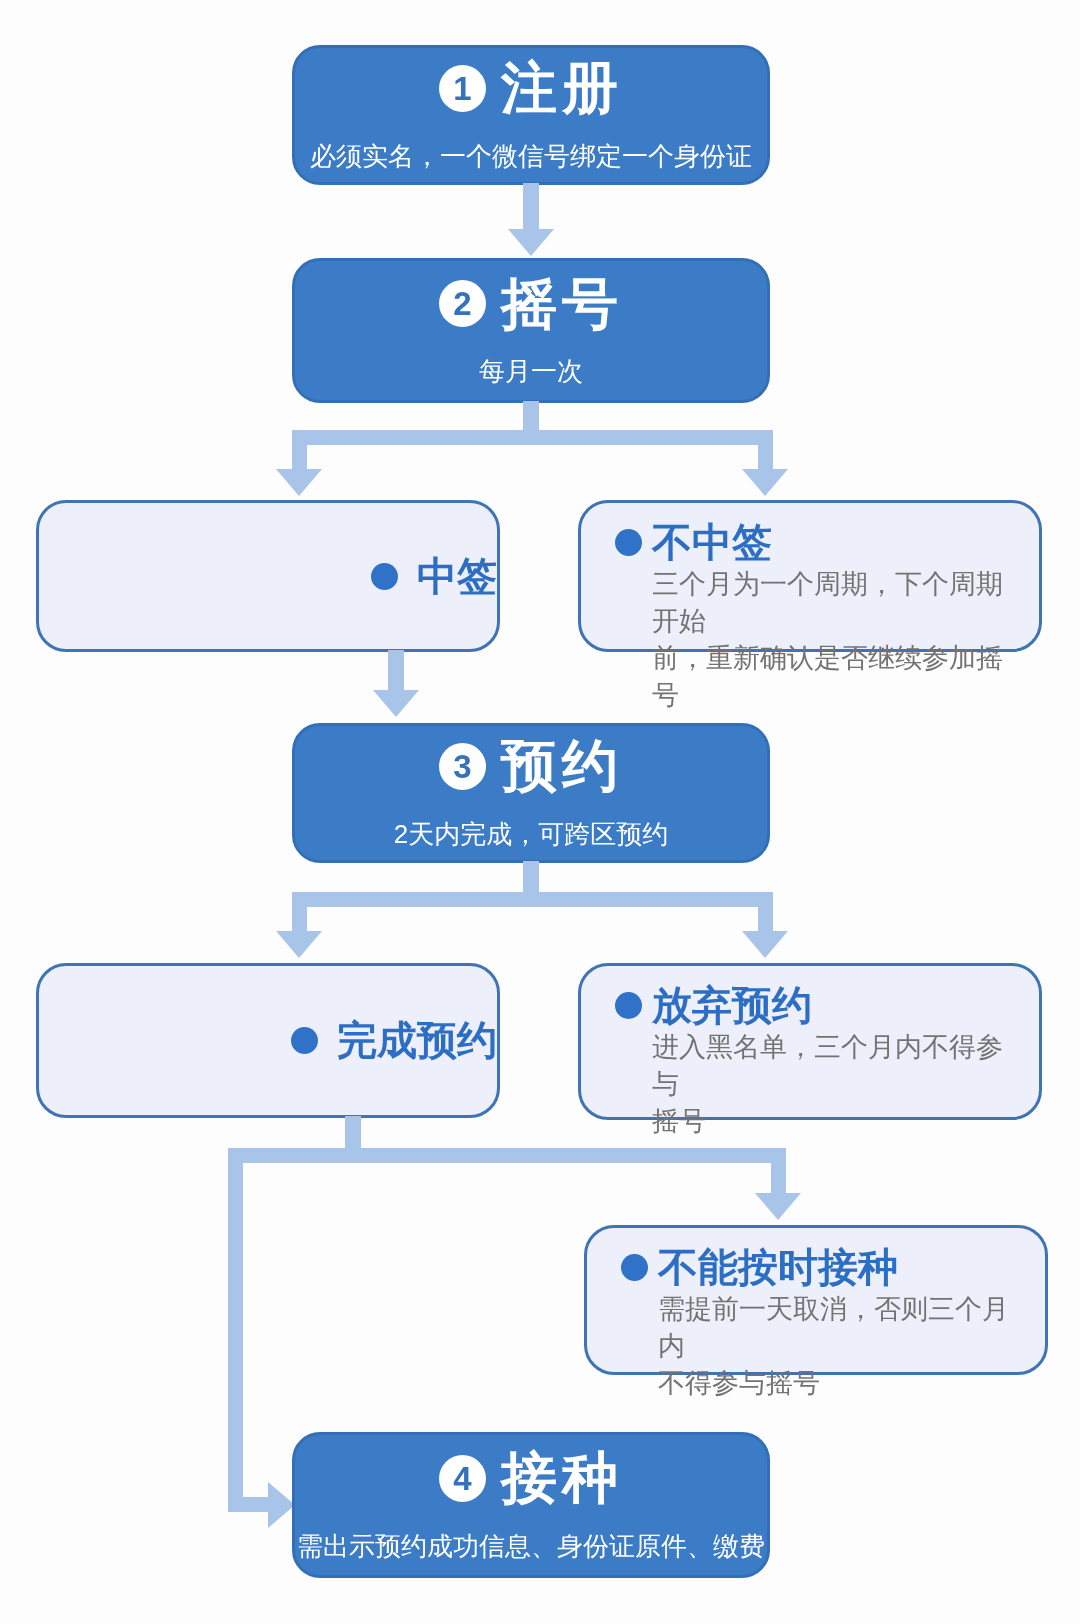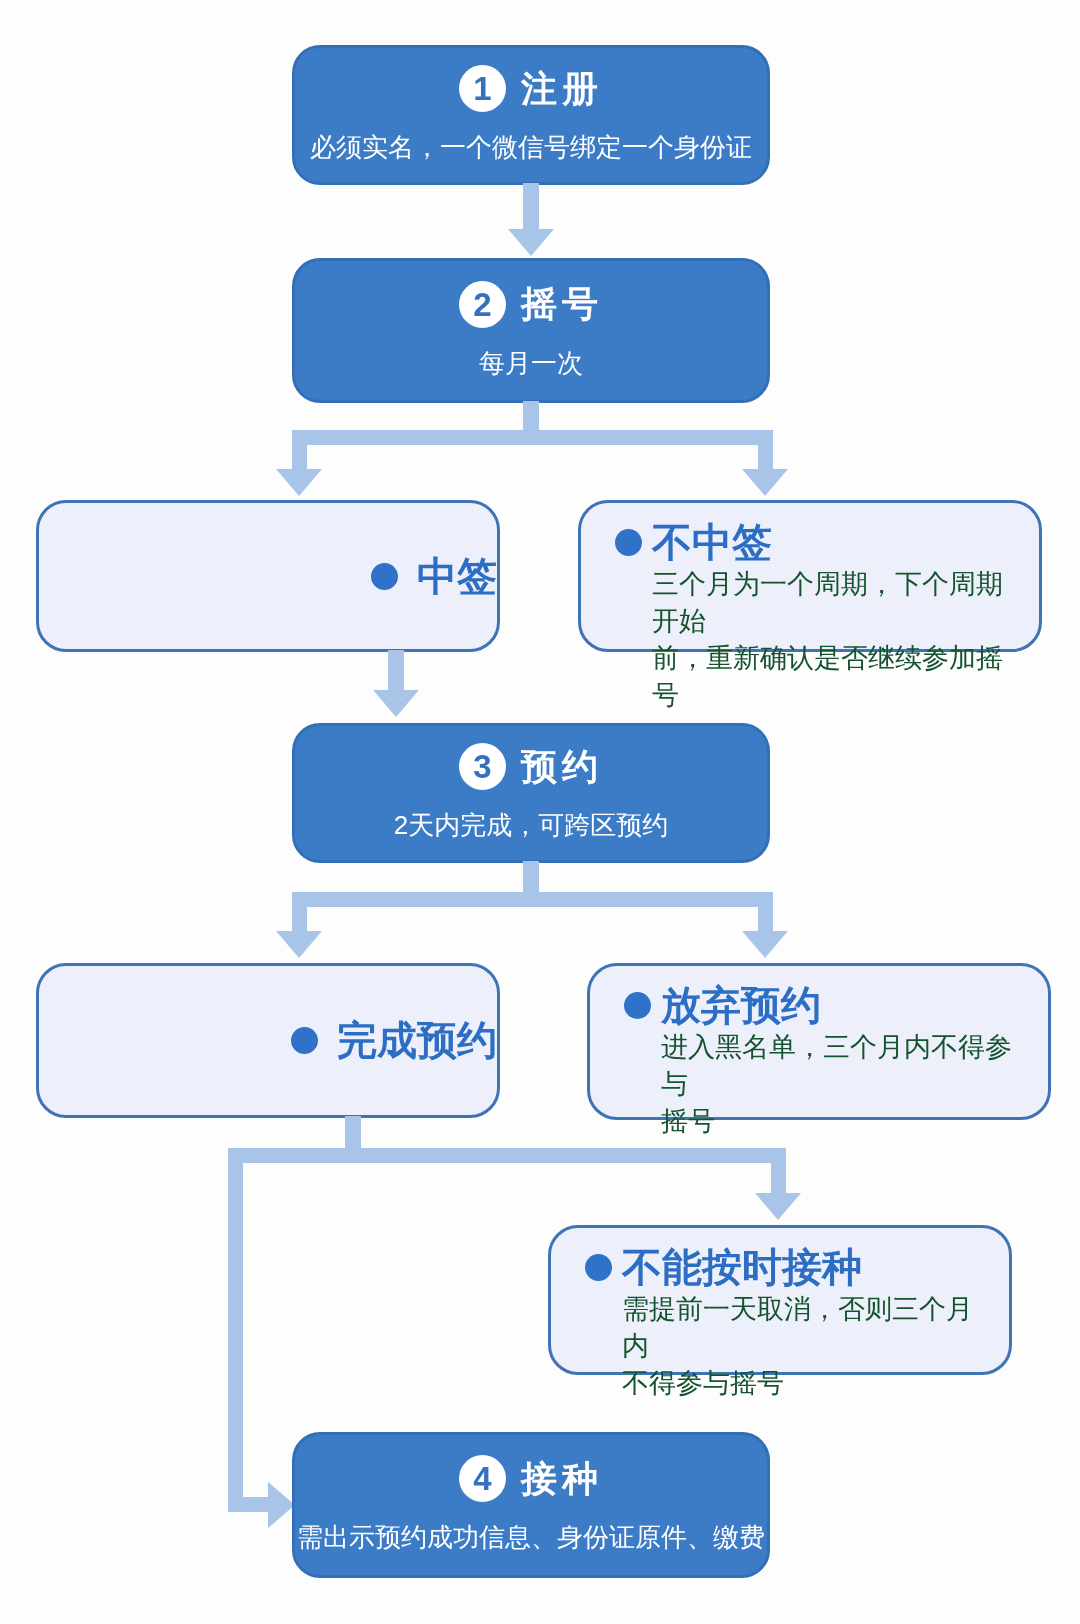--- a/index.html
+++ b/index.html
@@ -7,32 +7,32 @@
           font-family:"Liberation Sans","DejaVu Sans",sans-serif;}
 
   
   .bluebox{position:absolute;background:#3c7cc7;border:3px solid #336fb6;border-radius:28px;
            box-sizing:border-box;display:flex;flex-direction:column;align-items:center;
            justify-content:center;color:#ffffff;}
   .trow{display:flex;align-items:center;gap:15px;}
   .badge{width:47px;height:47px;border-radius:50%;background:#ffffff;color:#3472be;
          font-weight:bold;font-size:33px;line-height:1;display:flex;align-items:center;
          justify-content:center;flex:0 0 auto;}
-  .btitle{font-size:36px;font-weight:bold;letter-spacing:5px;line-height:1.15;}
+  .btitle{font-size:56px;font-weight:bold;letter-spacing:5px;line-height:1.15;}
   .bsub{font-size:26px;margin-top:18px;letter-spacing:0;white-space:nowrap;}
 
   
   .lightbox{position:absolute;background:#edf0fa;border:3px solid #3e73b4;border-radius:30px;
             box-sizing:border-box;color:#2d6ec5;}
   .centered{display:flex;align-items:center;justify-content:flex-end;gap:19px;}
   .ltitle{font-size:40px;font-weight:bold;line-height:1.2;}
   .dot{width:27px;height:27px;border-radius:50%;background:#2f72c8;flex:0 0 auto;}
   .padbox{padding:15px 20px 0 34px;}
   .titlerow{display:flex;align-items:center;gap:10px;}
-  .body-line{font-size:27px;line-height:37px;color:#14532d;margin-left:37px;}
+  .body-line{font-size:27px;line-height:37px;color:#737373;margin-left:37px;}
 
   
   .cl{position:absolute;background:#a8c5e9;}
   .head-down{position:absolute;width:0;height:0;border-left:23px solid transparent;
              border-right:23px solid transparent;border-top:27px solid #a8c5e9;}
   .head-right{position:absolute;width:0;height:0;border-top:23px solid transparent;
               border-bottom:23px solid transparent;border-left:27px solid #a8c5e9;}
 
   
   #box1{left:292px;top:45px;width:478px;height:140px;}
@@ -55,31 +55,31 @@
   #box3{left:292px;top:723px;width:478px;height:140px;}
 
   #sb-stub{left:523px;top:861px;width:16px;height:33px;}
   #sb-bar{left:292px;top:892px;width:481px;height:15px;}
   #sb-lv{left:292px;top:905px;width:15px;height:28px;}
   #sb-lh{left:276px;top:931px;}
   #sb-rv{left:758px;top:905px;width:15px;height:28px;}
   #sb-rh{left:742px;top:931px;}
 
   #booked{left:36px;top:963px;width:464px;height:155px;font-family:Liberation Serif, serif;}
-  #abandon{left:578px;top:963px;width:464px;height:157px;margin-left:9px;}
+  #abandon{left:578px;top:963px;width:464px;height:157px;}
 
   #cc-stub{left:345px;top:1116px;width:16px;height:36px;}
   #cc-bar{left:228px;top:1148px;width:558px;height:15px;}
   #cc-rv{left:771px;top:1161px;width:15px;height:34px;}
   #cc-rh{left:755px;top:1193px;}
   #cc-lv{left:228px;top:1161px;width:15px;height:351px;}
   #cc-lh{left:228px;top:1497px;width:42px;height:15px;}
   #cc-rh2{left:268px;top:1482px;}
 
-  #missed{left:548px;top:1225px;width:464px;height:150px;}
+  #missed{left:584px;top:1225px;width:464px;height:150px;}
   #box4{left:292px;top:1432px;width:478px;height:146px;}
 </style>
 </head>
 <body>
 
 <div class="canvas">
 
   <div class="bluebox" id="box1">
     <div class="trow">
       <span class="badge">1</span>

